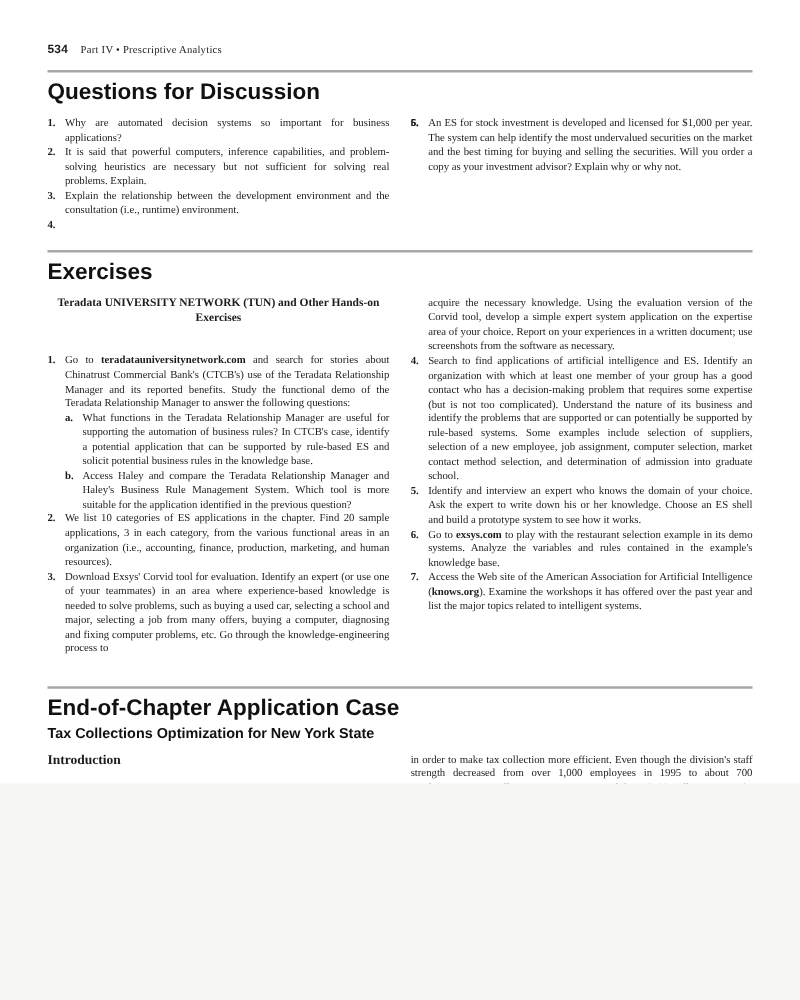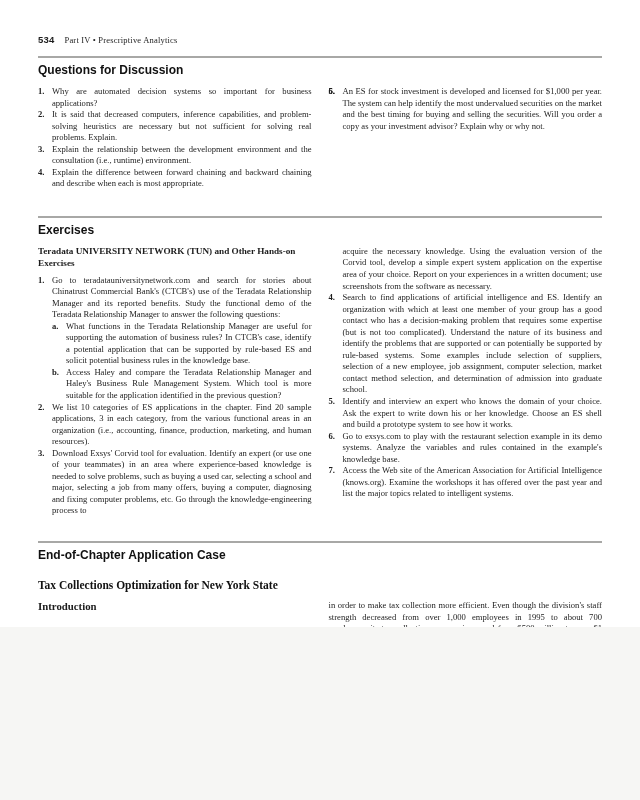--- a/index.html
+++ b/index.html
@@ -31,21 +31,21 @@
     border: none;
     border-top: 2px solid #a8a8a6;
     height: 0;
   }
   .rule-1 { margin-top: 11px; }
   .rule-2 { margin-top: 26px; }
   .rule-3 { margin-top: 24px; }
   h1.section-title {
     font-family: "Liberation Sans", sans-serif;
     font-weight: bold;
-    font-size: 12px;
+    font-size: 18px;
     margin-top: 5px;
     color: #111;
   }
   .cols {
     display: flex;
     gap: 17px;
     align-items: flex-start;
     margin-top: 9px;
   }
   .col { width: 274px; }
@@ -66,33 +66,33 @@
   }
   .sub-item {
     position: relative;
     padding-left: 14px;
   }
   .sub-item > .marker {
     position: absolute;
     left: 0;
     font-weight: bold;
   }
-  .inline-bold { font-weight: normal; }
+  .inline-bold { font-weight: bold; }
   .ex-subheading {
     font-weight: bold;
     font-size: 9.2px;
     line-height: 11.8px;
-    margin-bottom: 5px;
-    text-align: left;
+    margin-bottom: 22px;
+    text-align: center;
   }
   .case-subtitle {
-    font-family: Liberation Serif, serif;
+    font-family: Liberation Sans, sans-serif;
     font-weight: bold;
     font-size: 11.5px;
-    margin-top: 17px;
+    margin-top: 4px;
     color: #111;
   }
   .intro-heading {
     font-weight: bold;
     font-size: 10.8px;
     margin-bottom: 21px;
   }
   .case-cols { margin-top: 9px; }
 </style>
 </head>
@@ -109,29 +109,28 @@
   <h1 class="section-title">Questions for Discussion</h1>
 
   <div class="cols">
     <div class="col">
       <div class="num-item">
         <span class="marker">1.</span>
         <span>Why are automated decision systems so important for business applications?</span>
       </div>
       <div class="num-item">
         <span class="marker">2.</span>
-        <span>It is said that decreased computers, inference capabilities, and problem-solving heuristics are necessary but not sufficient for solving real problems. Explain.</span>
+        <span>It is said that powerful computers, inference capabilities, and problem-solving heuristics are necessary but not sufficient for solving real problems. Explain.</span>
       </div>
       <div class="num-item">
         <span class="marker">3.</span>
         <span>Explain the relationship between the development environment and the consultation (i.e., runtime) environment.</span>
       </div>
       <div class="num-item">
         <span class="marker">4.</span>
-        <span>Explain the difference between forward chaining and backward chaining and describe when each is most appropriate.</span>
       </div>
     </div>
     <div class="col">
       <div class="num-item">
         <span class="marker">5.</span>
       </div>
       <div class="num-item">
         <span class="marker">6.</span>
         <span>An ES for stock investment is developed and licensed for $1,000 per year. The system can help identify the most undervalued securities on the market and the best timing for buying and selling the securities. Will you order a copy as your investment advisor? Explain why or why not.</span>
       </div>

